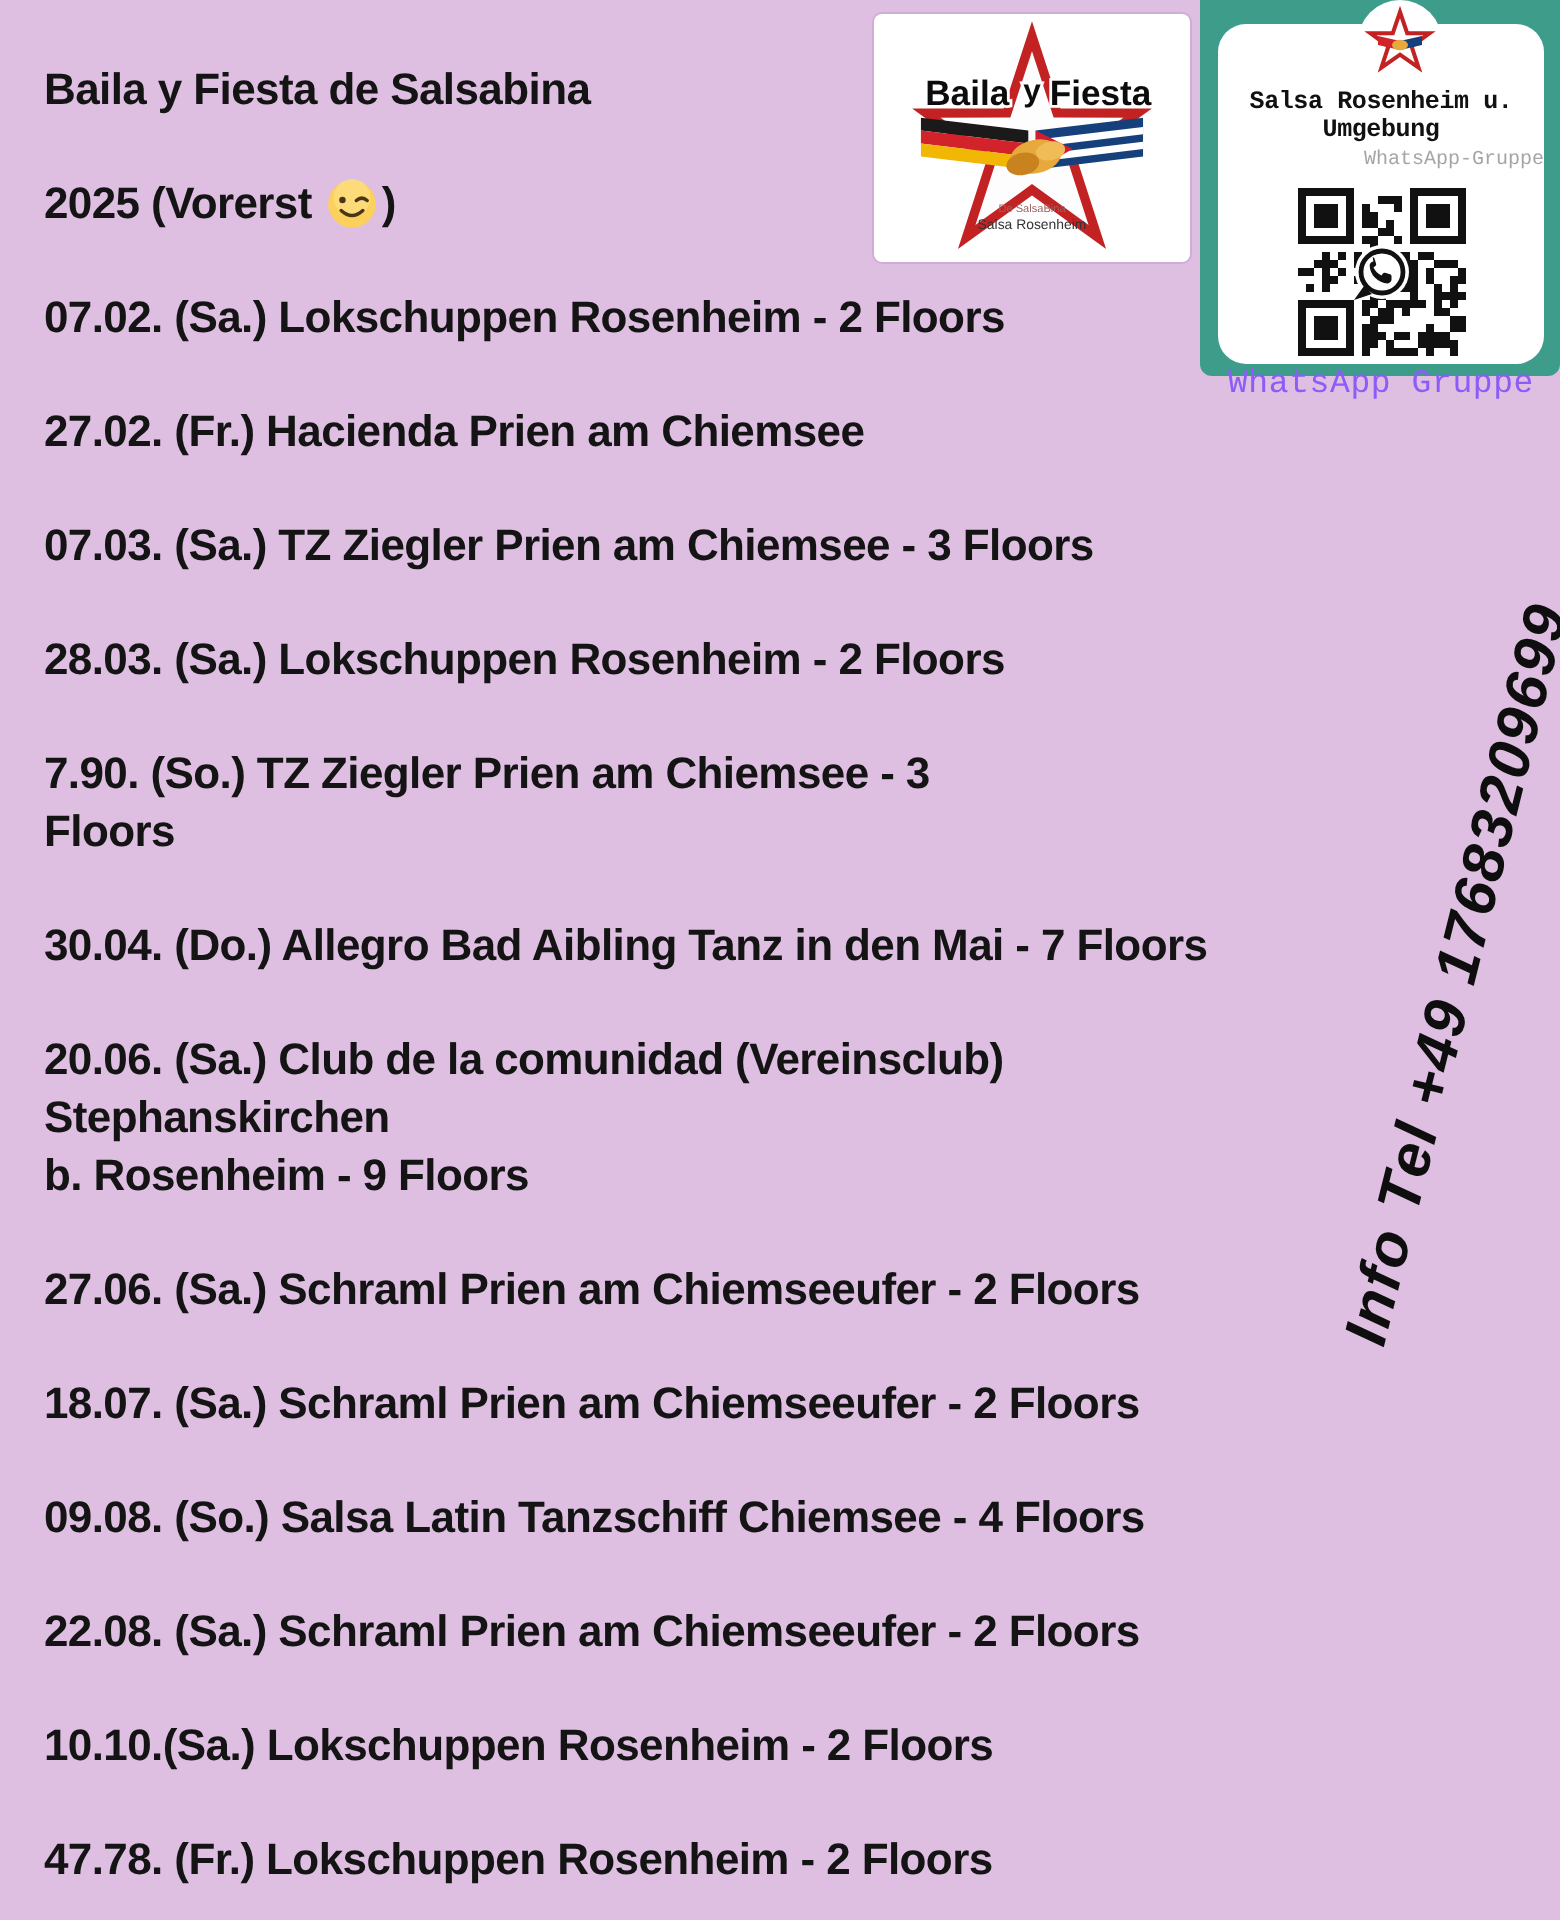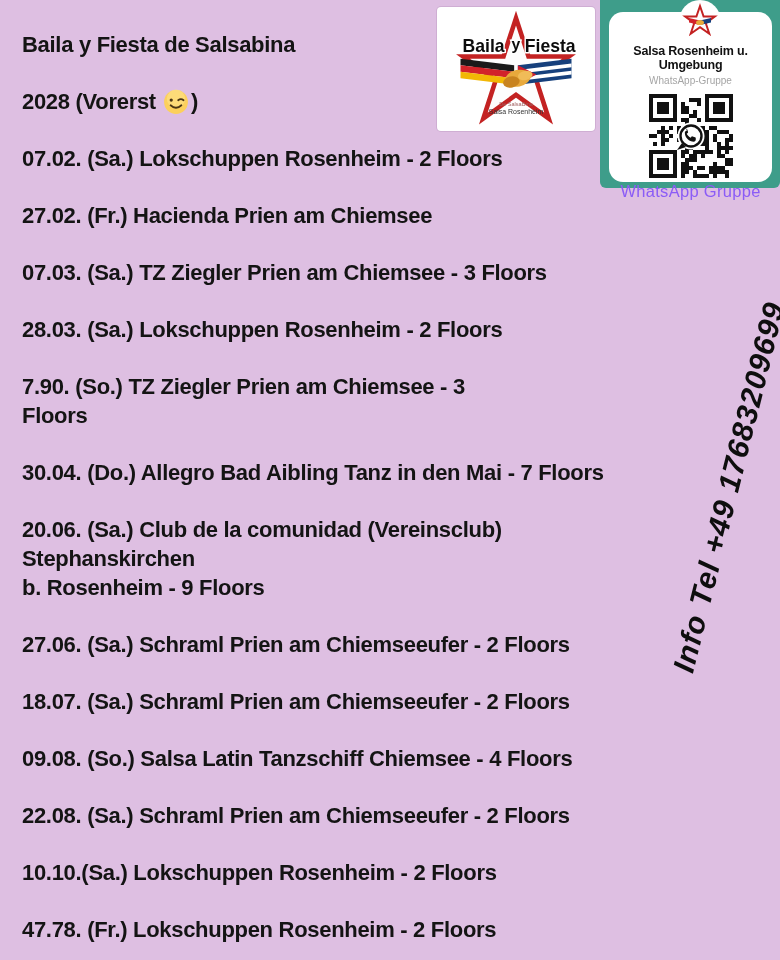--- a/index.html
+++ b/index.html
@@ -23,38 +23,38 @@
   
   .logo-card{
     position:absolute;left:437px;top:7px;width:158px;height:124px;
     background:#ffffff;border-radius:4px;
     box-shadow:0 0 0 1px rgba(120,80,130,0.15);
   }
   .logo-card svg{display:block;width:100%;height:100%;}
   
   .wa-card{
     position:absolute;left:600px;top:0;width:180px;height:188px;
-    background:#3e9d8a;border-radius:0 0 6px 6px;
+    background:#3e9d8a;border-radius:0 0 6px 6px;font-family:Liberation Mono, monospace;
   }
   .wa-inner{
     position:absolute;left:9px;top:12px;width:163px;height:170px;
     background:#ffffff;border-radius:14px;
     text-align:center;
   }
   .wa-avatar{
     position:absolute;left:72px;top:-10px;width:38px;height:38px;
     border-radius:50%;background:#fff;overflow:hidden;
     box-shadow:0 0 0 2px #fff;
   }
   .wa-avatar svg{display:block;width:100%;height:100%;}
   .wa-name{
     margin-top:32px;font-size:12.5px;font-weight:700;color:#111;
     letter-spacing:-0.2px;
   }
-  .wa-sub{margin-top:3px;font-size:10px;color:#a5a5a5;}
+  .wa-sub{margin-top:3px;font-size:10px;color:#a5a5a5;text-align:right;}
   .wa-qr{margin:6px auto 0 auto;width:88px;height:88px;}
   .wa-qr svg{display:block;}
   .wa-caption{
     margin-top:2px;font-size:16.5px;color:#8b5cf6;letter-spacing:0.3px;
   }
   
   .info-tel{
     position:absolute;left:517px;top:468px;width:430px;height:40px;
     transform:rotate(-76deg);transform-origin:center;
     font-size:30px;font-weight:700;font-style:italic;color:#0e0e0e;
@@ -62,21 +62,21 @@
   }
 </style>
 </head>
 <body>
 
 <div class="content">
   <div class="entry">
     <div class="line">Baila y Fiesta de Salsabina</div>
   </div>
   <div class="entry year-row">
-    <span>2028 (Vorerst</span>
+    <span>2025 (Vorerst</span>
     <svg class="wink" viewBox="0 0 24 24" aria-hidden="true">
       <circle cx="12" cy="12" r="11" fill="#fcd05c"></circle>
       <circle cx="12" cy="9" r="8.5" fill="#fddf84" opacity="0.7"></circle>
       <circle cx="7.6" cy="10.2" r="1.5" fill="#4a3514"></circle>
       <path d="M14 10.4 q2.5 -2.2 5 0" stroke="#4a3514" stroke-width="1.6" fill="none" stroke-linecap="round"></path>
       <path d="M7 15 q5 4.6 10 0" stroke="#4a3514" stroke-width="1.6" fill="none" stroke-linecap="round"></path>
     </svg>
     <span>)</span>
   </div>
   <div id="event-list">

